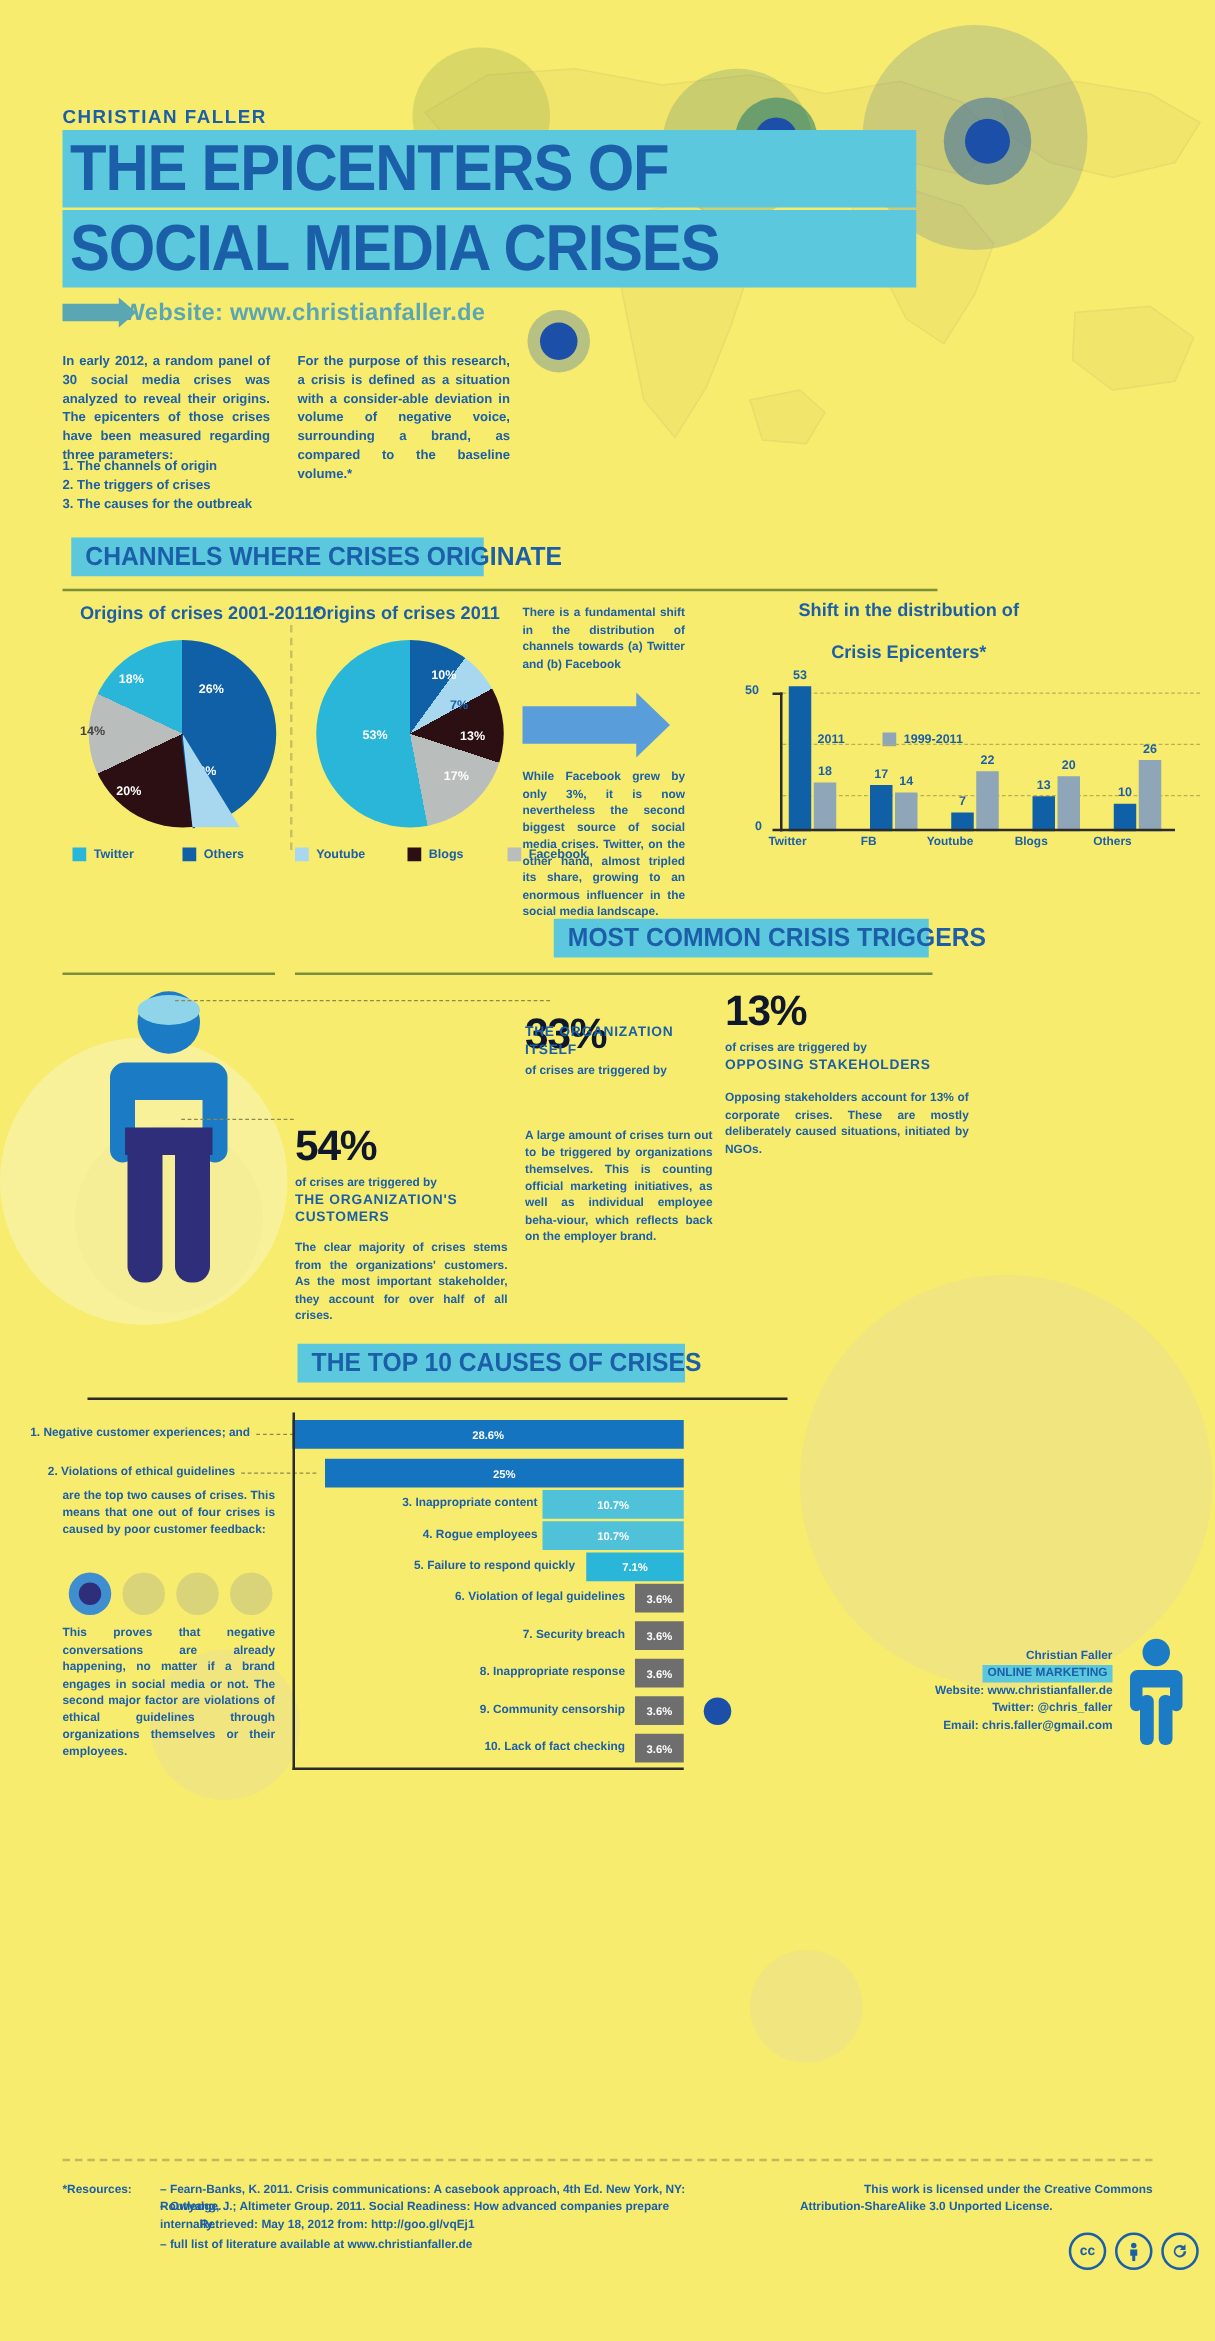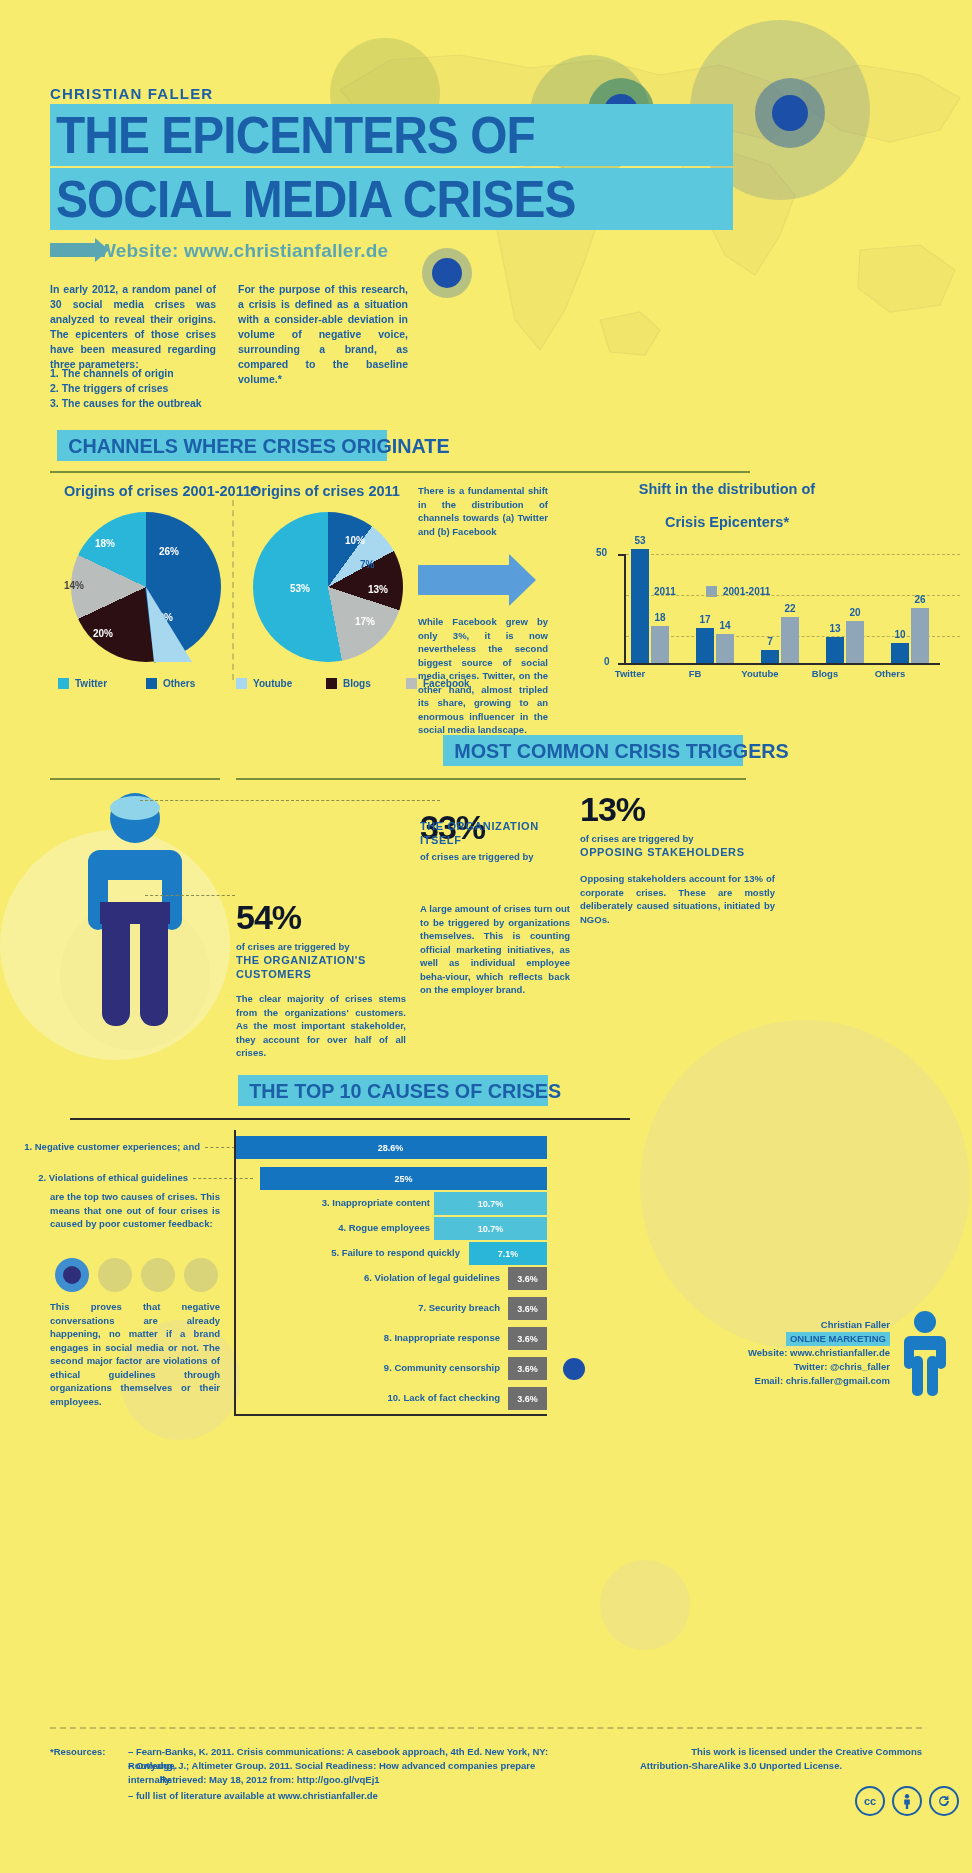--- a/index.html
+++ b/index.html
@@ -201,21 +201,21 @@
 
 <div class="chart-title" style="left:612px;top:481px;width:230px;text-align:center;">Shift in the distribution of</div>
 <div class="chart-title" style="left:612px;top:514px;width:230px;text-align:center;">Crisis Epicenters*</div>
 
 <div class="legend" style="left:637px;top:586px;">
   <i class="sw" style="background:#1060a8"></i>
   <span>2011</span>
   </div>
 <div class="legend" style="left:706px;top:586px;">
   <i class="sw" style="background:#8fa5b8"></i>
-  <span>2001-2011</span>
+  <span>1999-2011</span>
   </div>
 
 <div style="position:absolute;left:580px;top:540px;width:380px;height:125px;">
   <div class="gl" style="left:46px;top:14px;width:334px;"></div>
   <div class="gl" style="left:46px;top:55px;width:334px;"></div>
   <div class="gl" style="left:46px;top:96px;width:334px;"></div>
   <div class="axis" style="left:44px;top:14px;width:2px;height:111px;"></div>
   <div class="axis" style="left:38px;top:14px;width:8px;height:2px;"></div>
   <div class="axis" style="left:38px;top:123px;width:8px;height:2px;"></div>
   <div class="ctick" style="left:16px;top:7px;">50</div>

